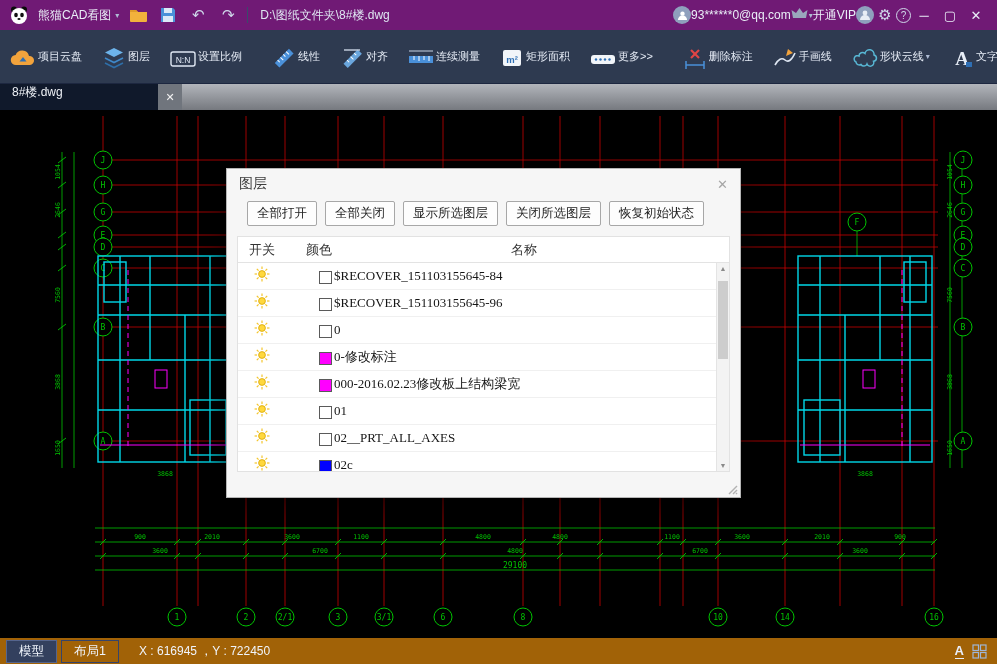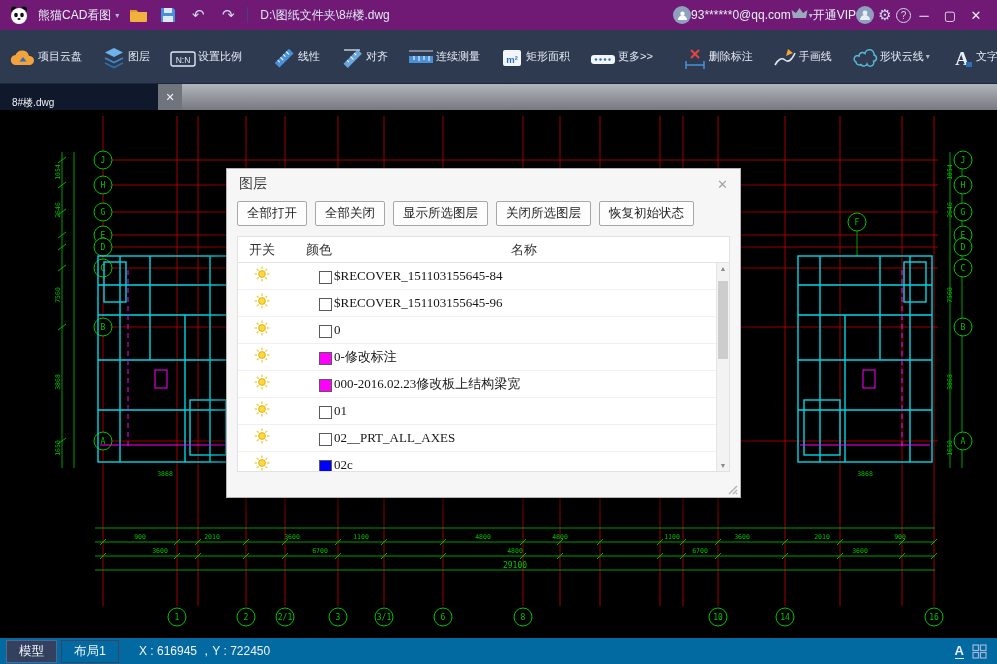--- a/index.html
+++ b/index.html
@@ -26,53 +26,53 @@
     display:flex; align-items:stretch; border-bottom:1px solid #1d2740; }
   .tbar-item { display:flex; flex-direction:row; align-items:center; justify-content:center;
     gap:2px; padding:0 10px; color:#e6ecf6; font-size:11px; white-space:nowrap; }
   .tbar-item .lbl { display:flex; align-items:center; gap:2px; }
   .tbar-sep { width:1px; background:#47547a; margin:9px 5px; }
   .tb-ic { height:26px; display:flex; align-items:flex-end; }
 
   
   .tabstrip { position:absolute; top:84px; left:0; width:997px; height:26px;
     background:linear-gradient(#b2b5bb,#76797f); display:flex; align-items:stretch; }
-  .doc-tab { width:158px; background:#10192b; color:#eef1f6; font-size:10px; display:flex; align-items:flex-end; padding:0 12px; }
+  .doc-tab { width:158px; background:#10192b; color:#eef1f6; font-size:12px; display:flex; align-items:flex-start; padding:0 12px; }
   .doc-tab-close { width:24px; background:#70757d; color:#f2f2f2; display:flex; align-items:center; justify-content:center; font-size:11px; }
 
   
   .canvas { position:absolute; top:110px; left:0; width:997px; height:528px; background:#000; }
 
   
   .dialog { position:absolute; left:226px; top:168px; width:515px; height:330px; background:#f6f6f6;
     border:1px solid #b5b5b5; box-shadow:0 8px 26px rgba(0,0,0,.6); z-index:10; }
   .dlg-header { height:30px; display:flex; align-items:center; padding:0 12px; font-size:14px; color:#3c3c3c; }
   .dlg-close { margin-left:auto; color:#a5a5a5; font-size:13px; }
-  .dlg-buttons { display:flex; gap:8px; padding:2px 10px 8px; }
+  .dlg-buttons { display:flex; gap:8px; padding:2px 20px 8px; }
   .dlg-btn { font-size:12.5px; height:25px; padding:0 9px; background:#fdfdfd; border:1px solid #a7a7a7;
     color:#222; border-radius:2px; font-family:inherit; }
   .dlg-table { position:absolute; left:10px; right:10px; top:67px; bottom:25px; background:#fff;
     border:1px solid #e2e2e2; display:flex; flex-direction:column; overflow:hidden; }
   .lt-head { display:flex; height:26px; align-items:center; border-bottom:1px solid #e3e3e3;
     font-size:13px; color:#333; flex:none; padding-right:13px; }
   .col-switch { width:48px; text-align:center; }
   .col-color { width:46px; text-align:right; }
   .col-name { flex:1; text-align:center; }
   .lt-body { flex:1; position:relative; overflow:hidden;font-family:Liberation Serif, serif; }
   .lt-row { display:flex; height:27px; align-items:center; border-bottom:1px solid #f0f0f0;
     font-size:13px; color:#151515; padding-right:13px; }
   .lt-row .col-name { text-align:left; padding-left:2px; }
   .swatch { display:inline-block; width:13px; height:13px; border:1px solid #5a5a5a; vertical-align:middle; background:#fff; }
   .vscroll { position:absolute; right:0; top:26px; bottom:0; width:13px; background:#f3f3f3; border-left:1px solid #e4e4e4;
     display:flex; flex-direction:column; align-items:center; justify-content:space-between; font-size:7px; color:#8a8a8a; padding:2px 0; }
   .vthumb { position:absolute; right:1px; top:44px; width:10px; height:78px; background:#cdcdcd; }
   .grip { position:absolute; right:2px; bottom:2px; }
 
   
-  .statusbar { position:absolute; top:638px; left:0; width:997px; height:26px; background:#0369a1;
+  .statusbar { position:absolute; top:638px; left:0; width:997px; height:26px; background:#a16207;
     display:flex; align-items:center; color:#f0f4fb; font-size:12.5px; padding:0 6px; }
   .sb-tab { border:1px solid #55658e; background:#33405e; padding:2px 12px; margin-right:4px; }
   .sb-tab.inactive { background:transparent; border-color:#36446a; }
   .sb-coords { margin-left:16px; font-size:12px; }
   .sb-right { margin-left:auto; display:flex; align-items:center; gap:8px; padding-right:4px; }
   .sb-a { font-weight:bold; font-size:13px; color:#e8eefb; border-bottom:1px solid #e8eefb; }
 </style>
 </head>
 <body>
 

